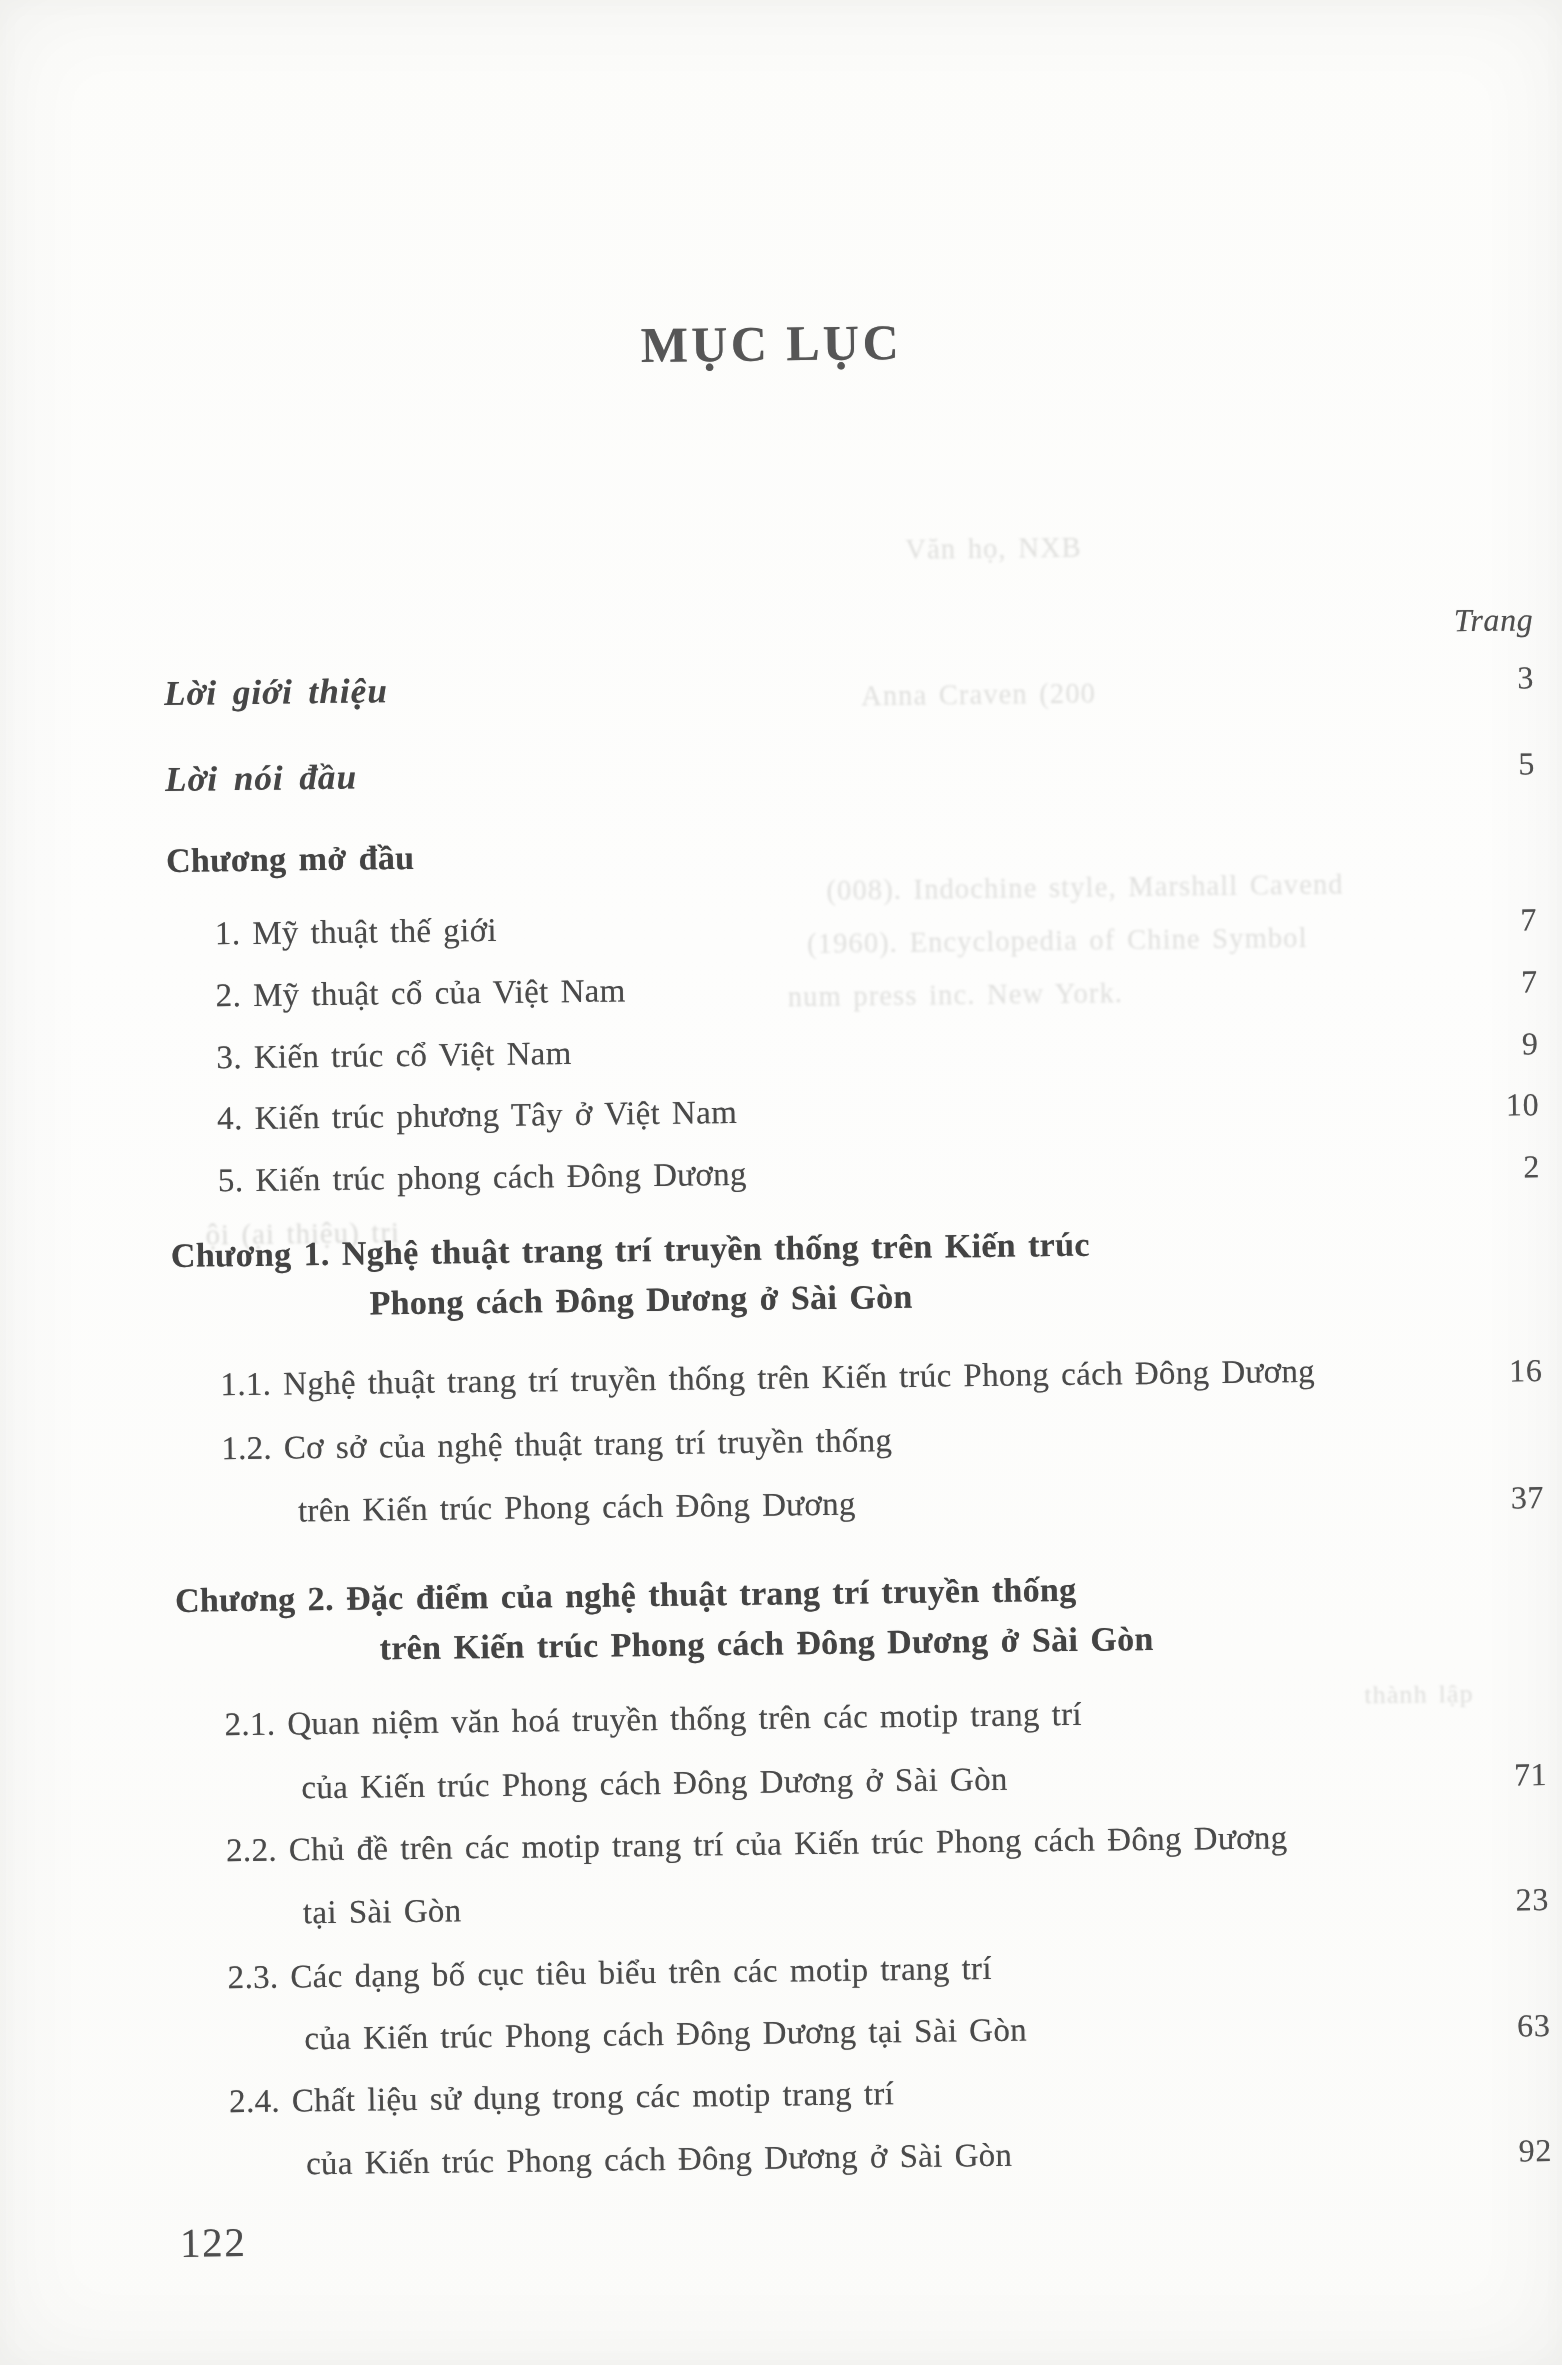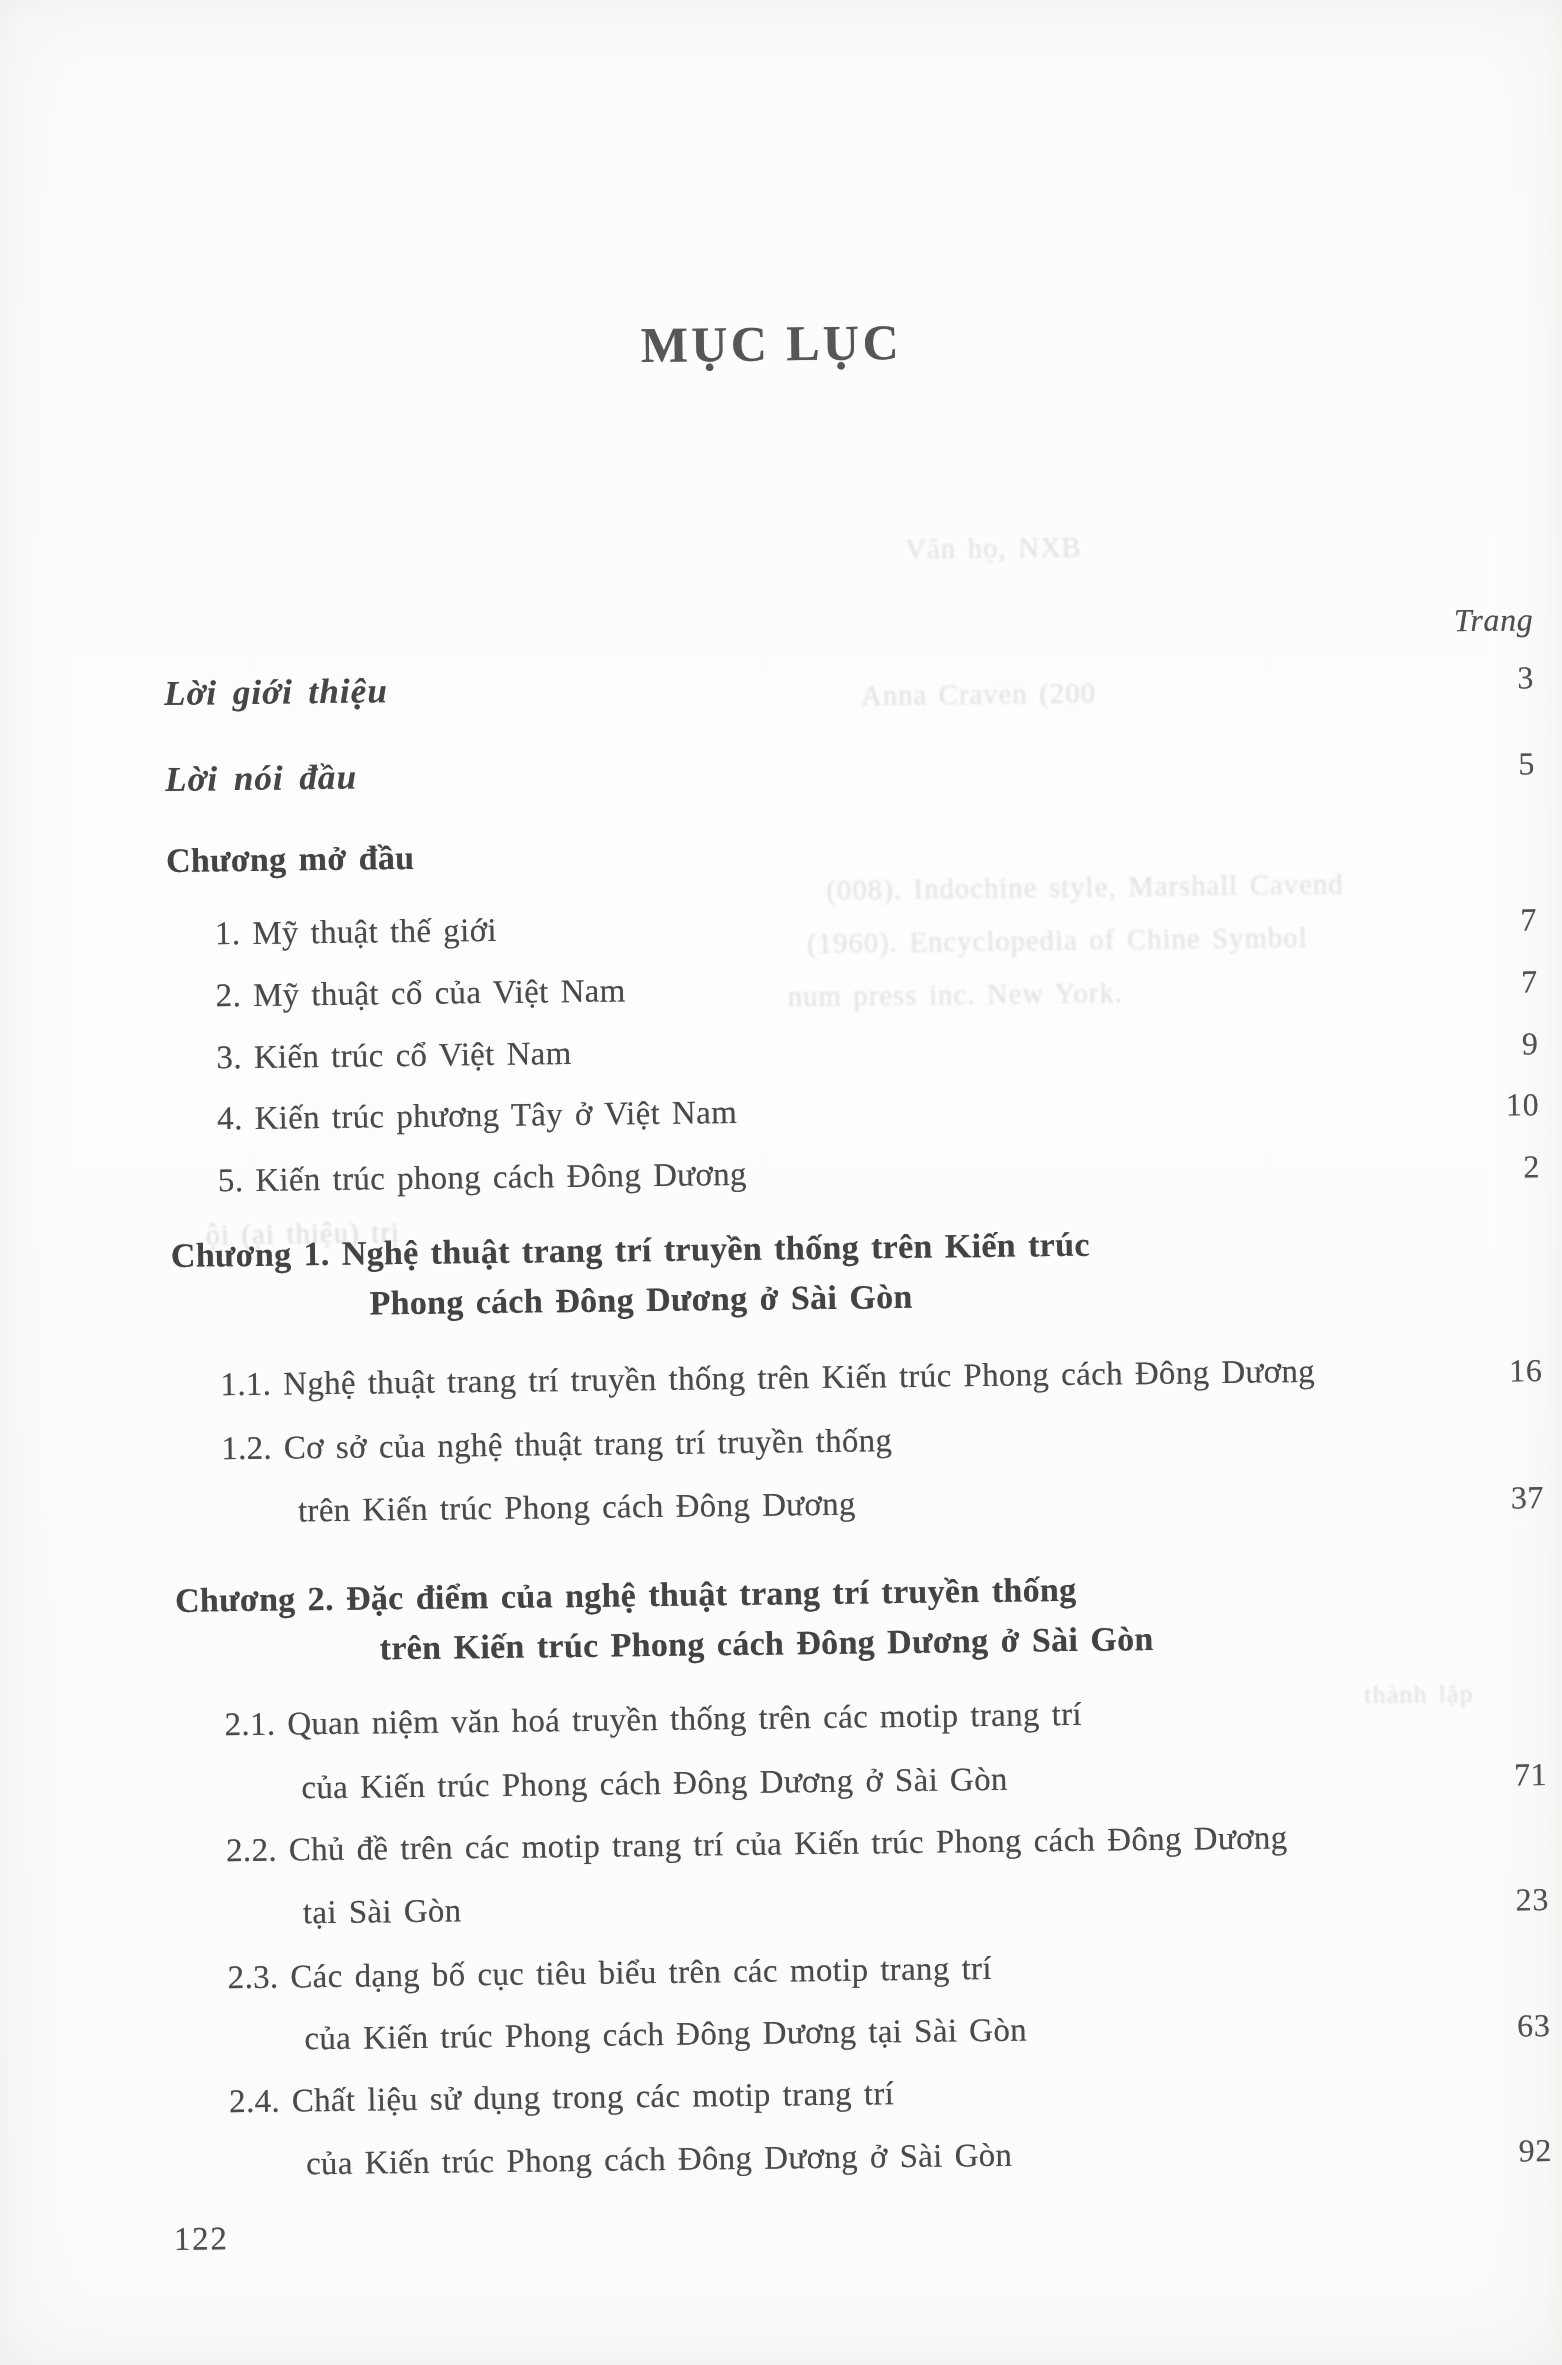--- a/index.html
+++ b/index.html
@@ -59,22 +59,22 @@
     text-shadow:0 0 0.7px rgba(80,80,80,0.5);
   }
   .x-margin{left:170px;}
   .x-item{left:218px;}
   .x-cont{left:294px;}
   .x-ch1{left:368px;}
   .x-ch2{left:374px;}
   .bold{font-weight:700;color:#434343;font-size:34px;}
   .bolditalic{font-weight:700;font-style:italic;color:#464646;font-size:35px;letter-spacing:1.1px;word-spacing:5.7px;}
   #footer-page{
-    left:161px;top:2225px;
-    font-size:33px;letter-spacing:1.7px;color:#4e4e4e;text-align:center;
+    left:167px;top:2225px;
+    font-size:41px;letter-spacing:1.7px;color:#4e4e4e;text-align:center;
   }
   .bleed{
     position:absolute;
     white-space:nowrap;
     font-size:28.5px;
     color:#8d8d88;
     opacity:0.26;
     filter:blur(1.1px);
     letter-spacing:1.1px;word-spacing:3.4px;
   }

